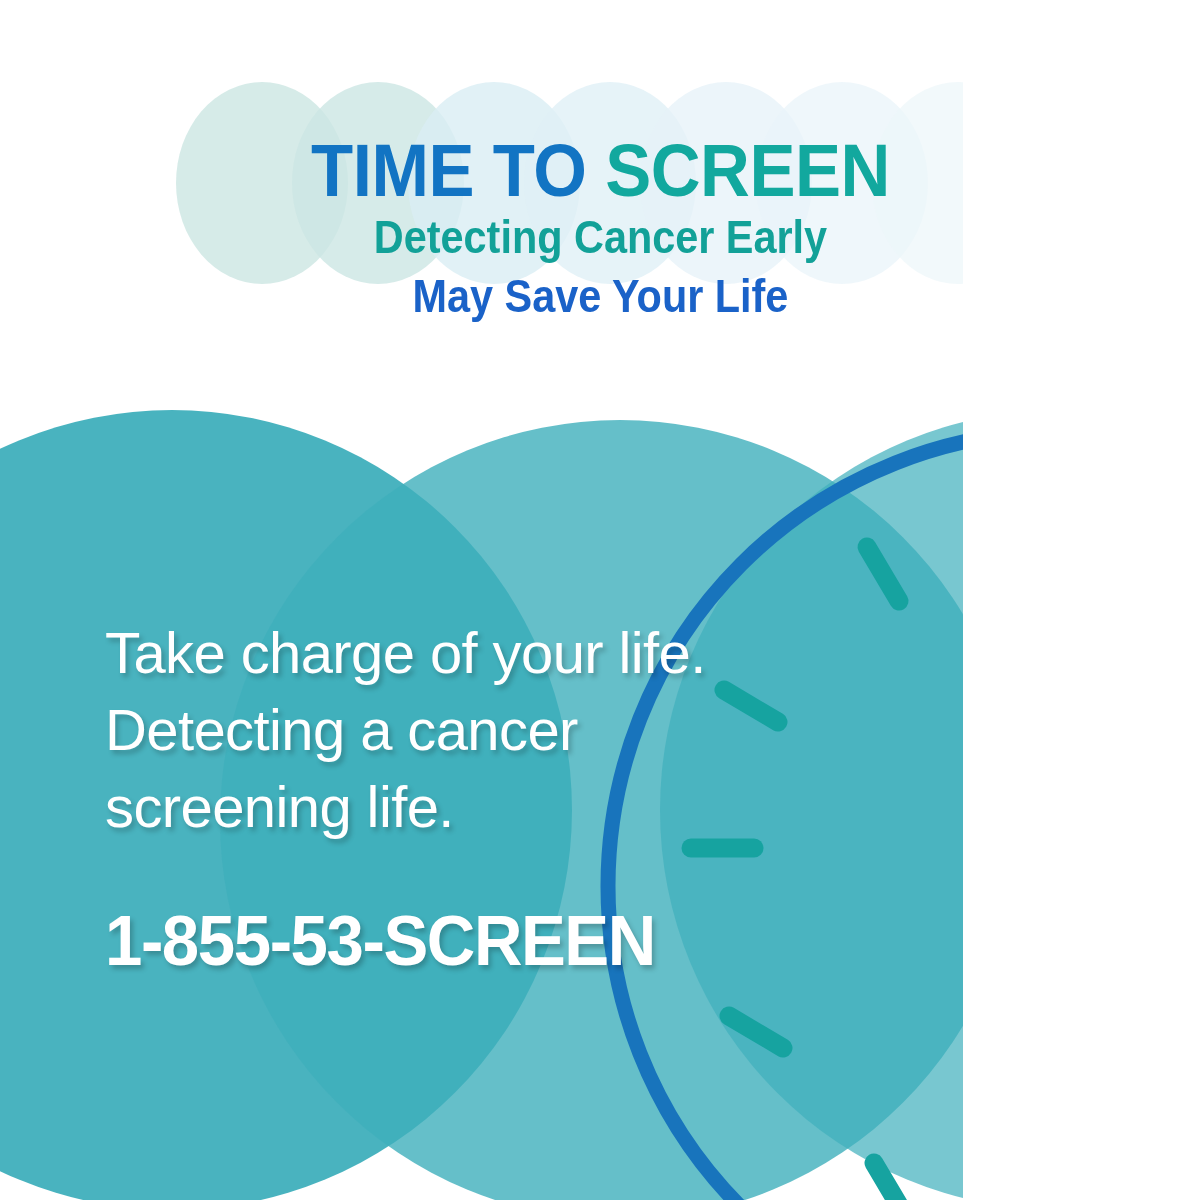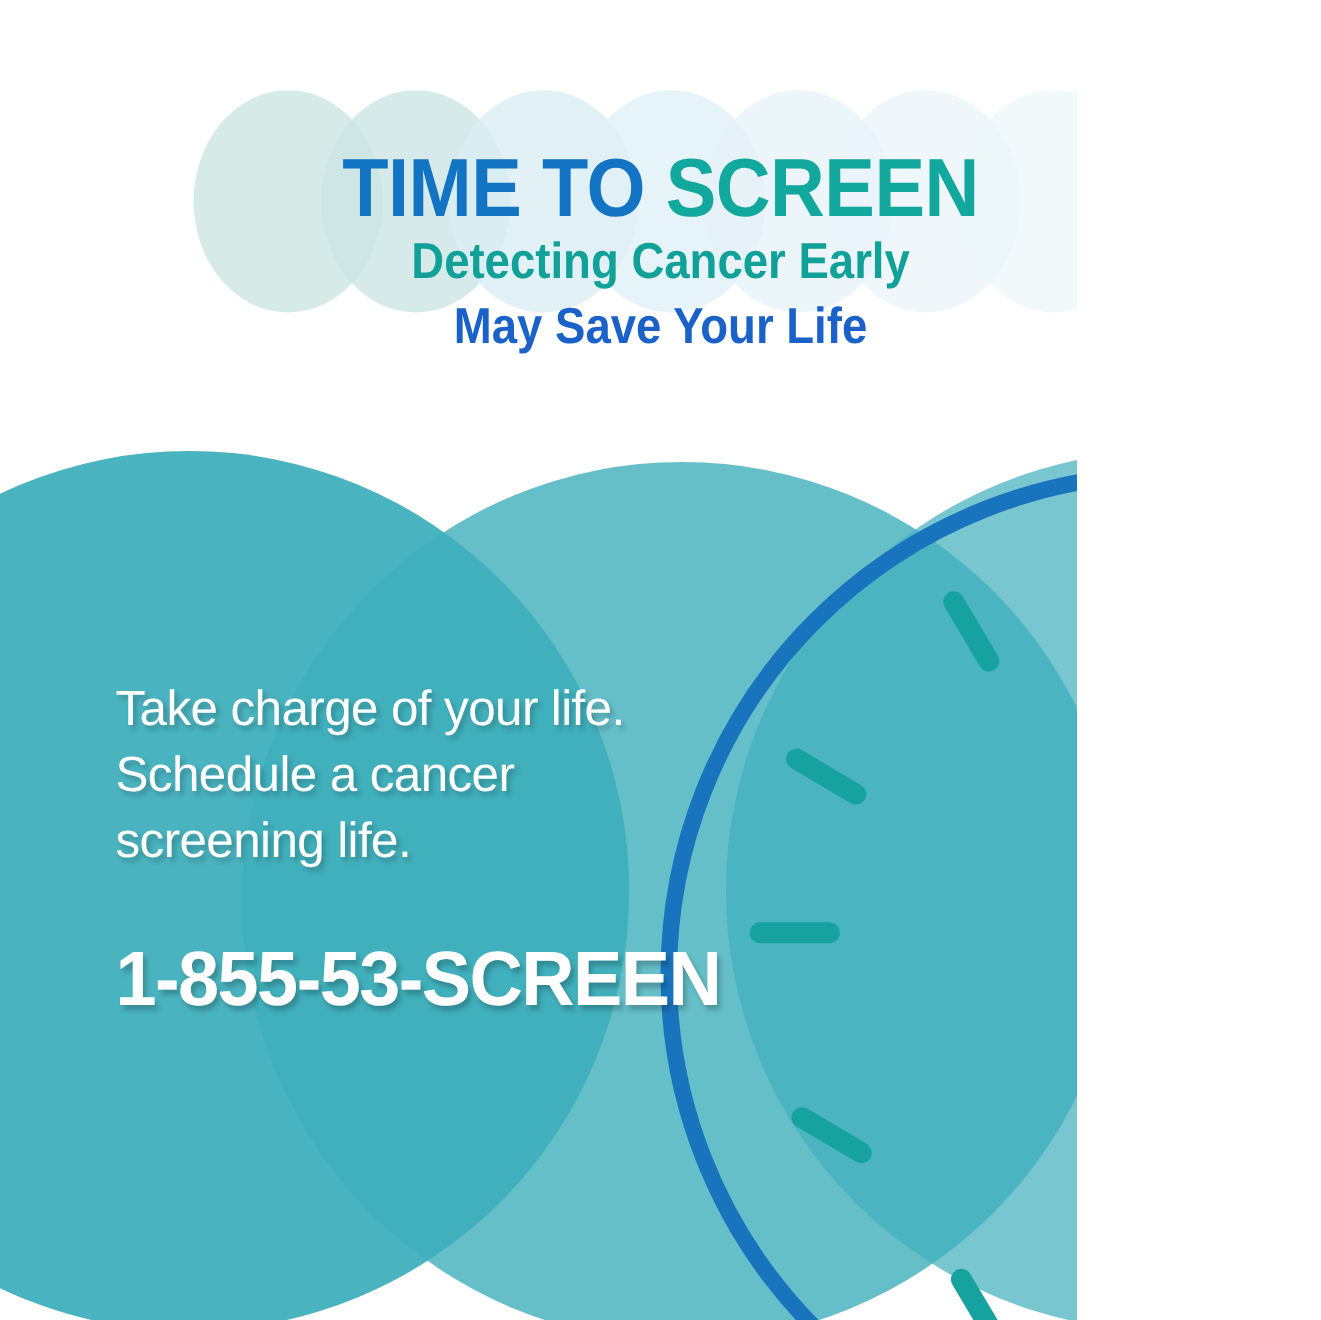--- a/index.html
+++ b/index.html
@@ -9,21 +9,20 @@
   }
   body {
     font-family: "Liberation Sans", sans-serif;
   }
   #poster {
     position: relative;
     width: 963px;
     height: 1200px;
     overflow: hidden;
     background: #ffffff;
-    padding-left: 16px;
   }
 
   
   #logo-lockup {
     position: absolute;
     left: 0;
     top: 0;
     width: 1201px;
     height: 400px;
     z-index: 5;
@@ -77,21 +76,21 @@
 
   
   #message-block {
     position: absolute;
     left: 105px;
     top: 614px;
     width: 840px;
     z-index: 6;
   }
   .headline {
-    font-size: 45px;
+    font-size: 58px;
     line-height: 1.33;
     color: #ffffff;
     font-weight: normal;
     font-family: "Liberation Sans", sans-serif;
     letter-spacing: -0.6px;
     text-shadow: 3px 4px 5px rgba(0,0,0,0.22);
     margin: 0;
   }
   #phone-number {
     margin-top: 56px;
@@ -167,18 +166,18 @@
 
     <div id="logo-text-block">
       <div class="wordmark"><span class="wm-blue">TIME TO </span><span class="wm-teal">SCREEN</span></div>
       <div class="tagline tag-teal">Detecting Cancer Early</div>
       <div class="tagline tag-blue">May Save Your Life</div>
     </div>
   </div>
 
   <div id="message-block">
     <div class="headline">Take charge of your life.</div>
-    <div class="headline">Schedule a cancer</div>
+    <div class="headline">Detecting a cancer</div>
     <div class="headline">screening life.</div>
     <div id="phone-number">1-855-53-SCREEN</div>
   </div>
 
 </div>
 
 </body></html>

